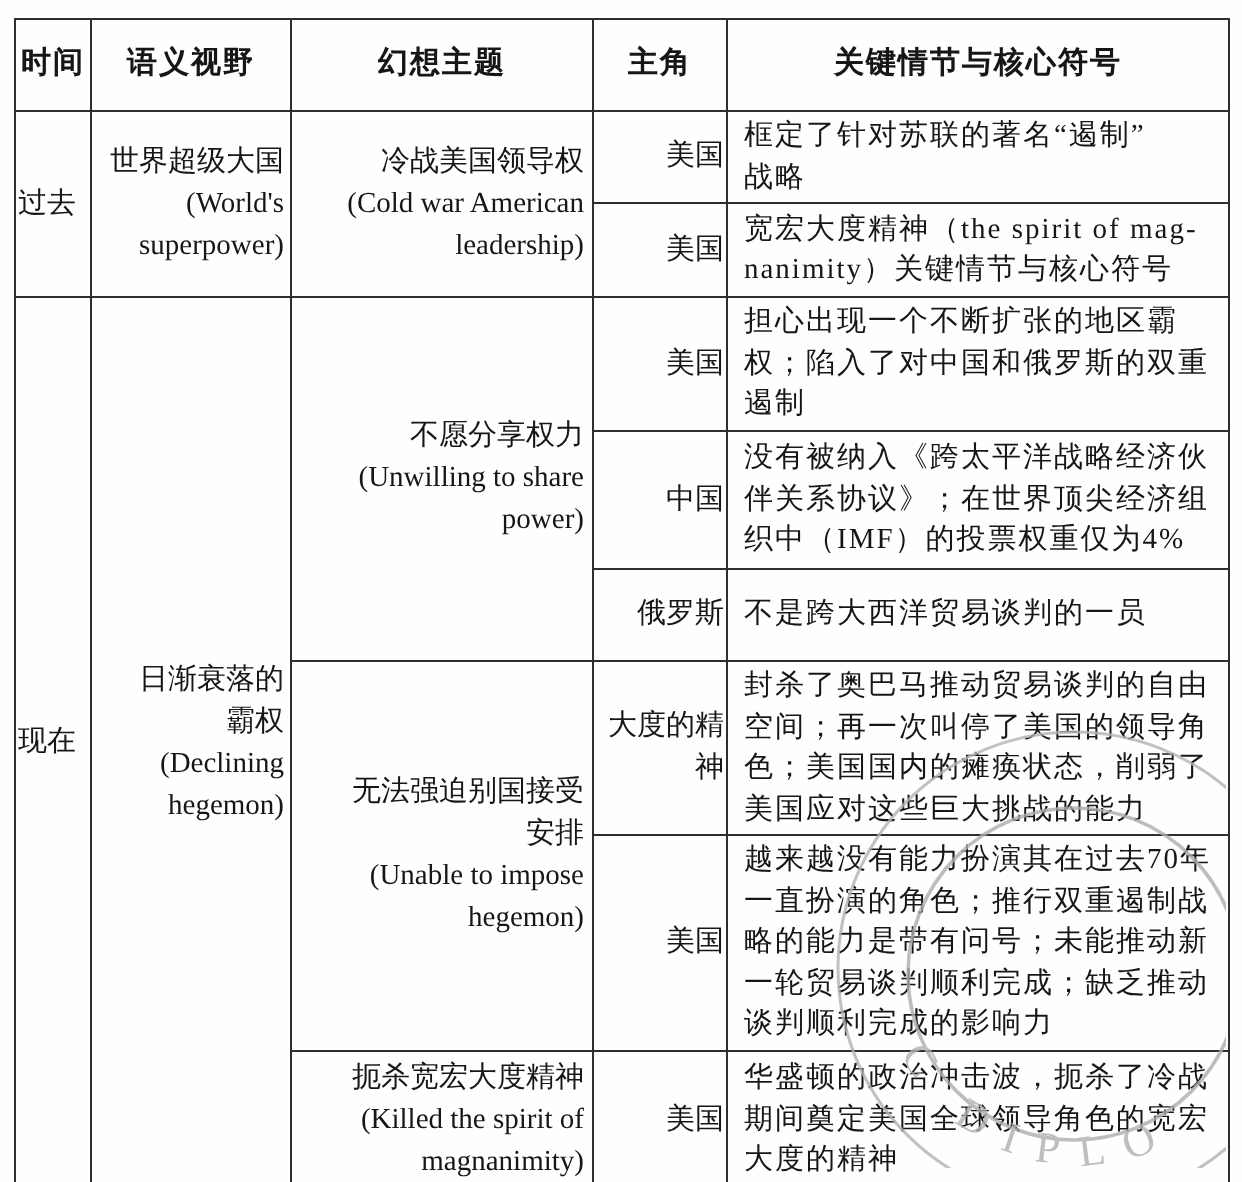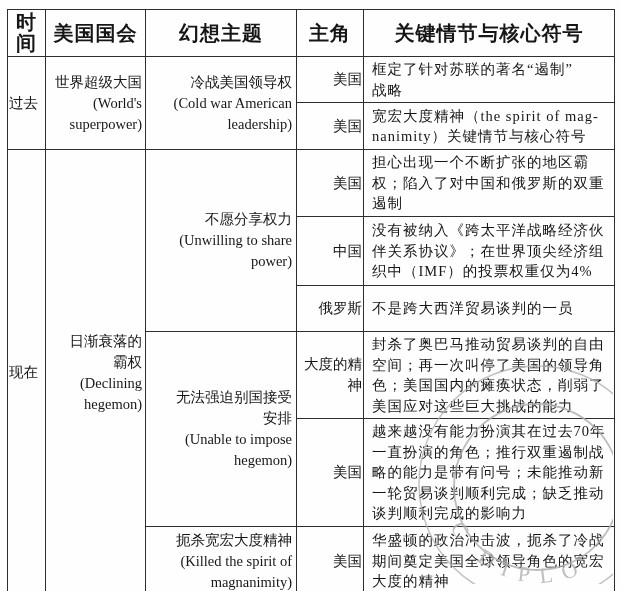--- a/index.html
+++ b/index.html
@@ -12,21 +12,21 @@
     border-collapse:collapse;table-layout:fixed;
     position:absolute;left:7px;top:9px;width:607px;
   }
   col.c1{width:38px}col.c2{width:100px}col.c3{width:151px}col.c4{width:67px}col.c5{width:251px}
   th,td{
     border:1.6px solid #2e2e2e;
     font-size:14.5px;line-height:21px;
     vertical-align:middle;padding:2px 4px;
     overflow:hidden;
   }
-  th{font-weight:700;font-size:20px;text-align:center;letter-spacing:1px;padding:2px 1px;}
+  th{font-weight:700;font-size:15px;text-align:center;letter-spacing:1px;padding:2px 1px;}
   .c-time{text-align:left;padding:2px 1px;}
   .c-actor{text-align:right;padding:2px 1px;margin-left:28px;}
   .c-vision{text-align:right;padding:2px 3px 2px 5px;}
   .c-theme{text-align:right;padding:2px 4px 2px 8px;}
   .c-plot{text-align:left;padding:2px 5px 2px 8px;letter-spacing:1px;line-height:20.5px;}
   .pre{white-space:pre-line;}
   tr.hdr{height:46px}
   tr.rA1{height:43px}
   tr.rA2{height:47px}
   tr.rB1{height:67px}
@@ -44,21 +44,21 @@
   <colgroup>
     <col class="c1">
       <col class="c2">
       <col class="c3">
       <col class="c4">
       <col class="c5">
   </colgroup>
   <tbody>
       <tr class="hdr">
     <th>时间</th>
-    <th>美国国会</th>
+    <th>语义视野</th>
     <th>幻想主题</th>
     <th>主角</th>
     <th>关键情节与核心符号</th>
   </tr>
   <tr class="rA1">
     <td rowspan="2" class="c-time">过去</td>
     <td rowspan="2" class="c-vision pre">世界超级大国
 (World's
 superpower)</td>
     <td rowspan="2" class="c-theme pre">冷战美国领导权

